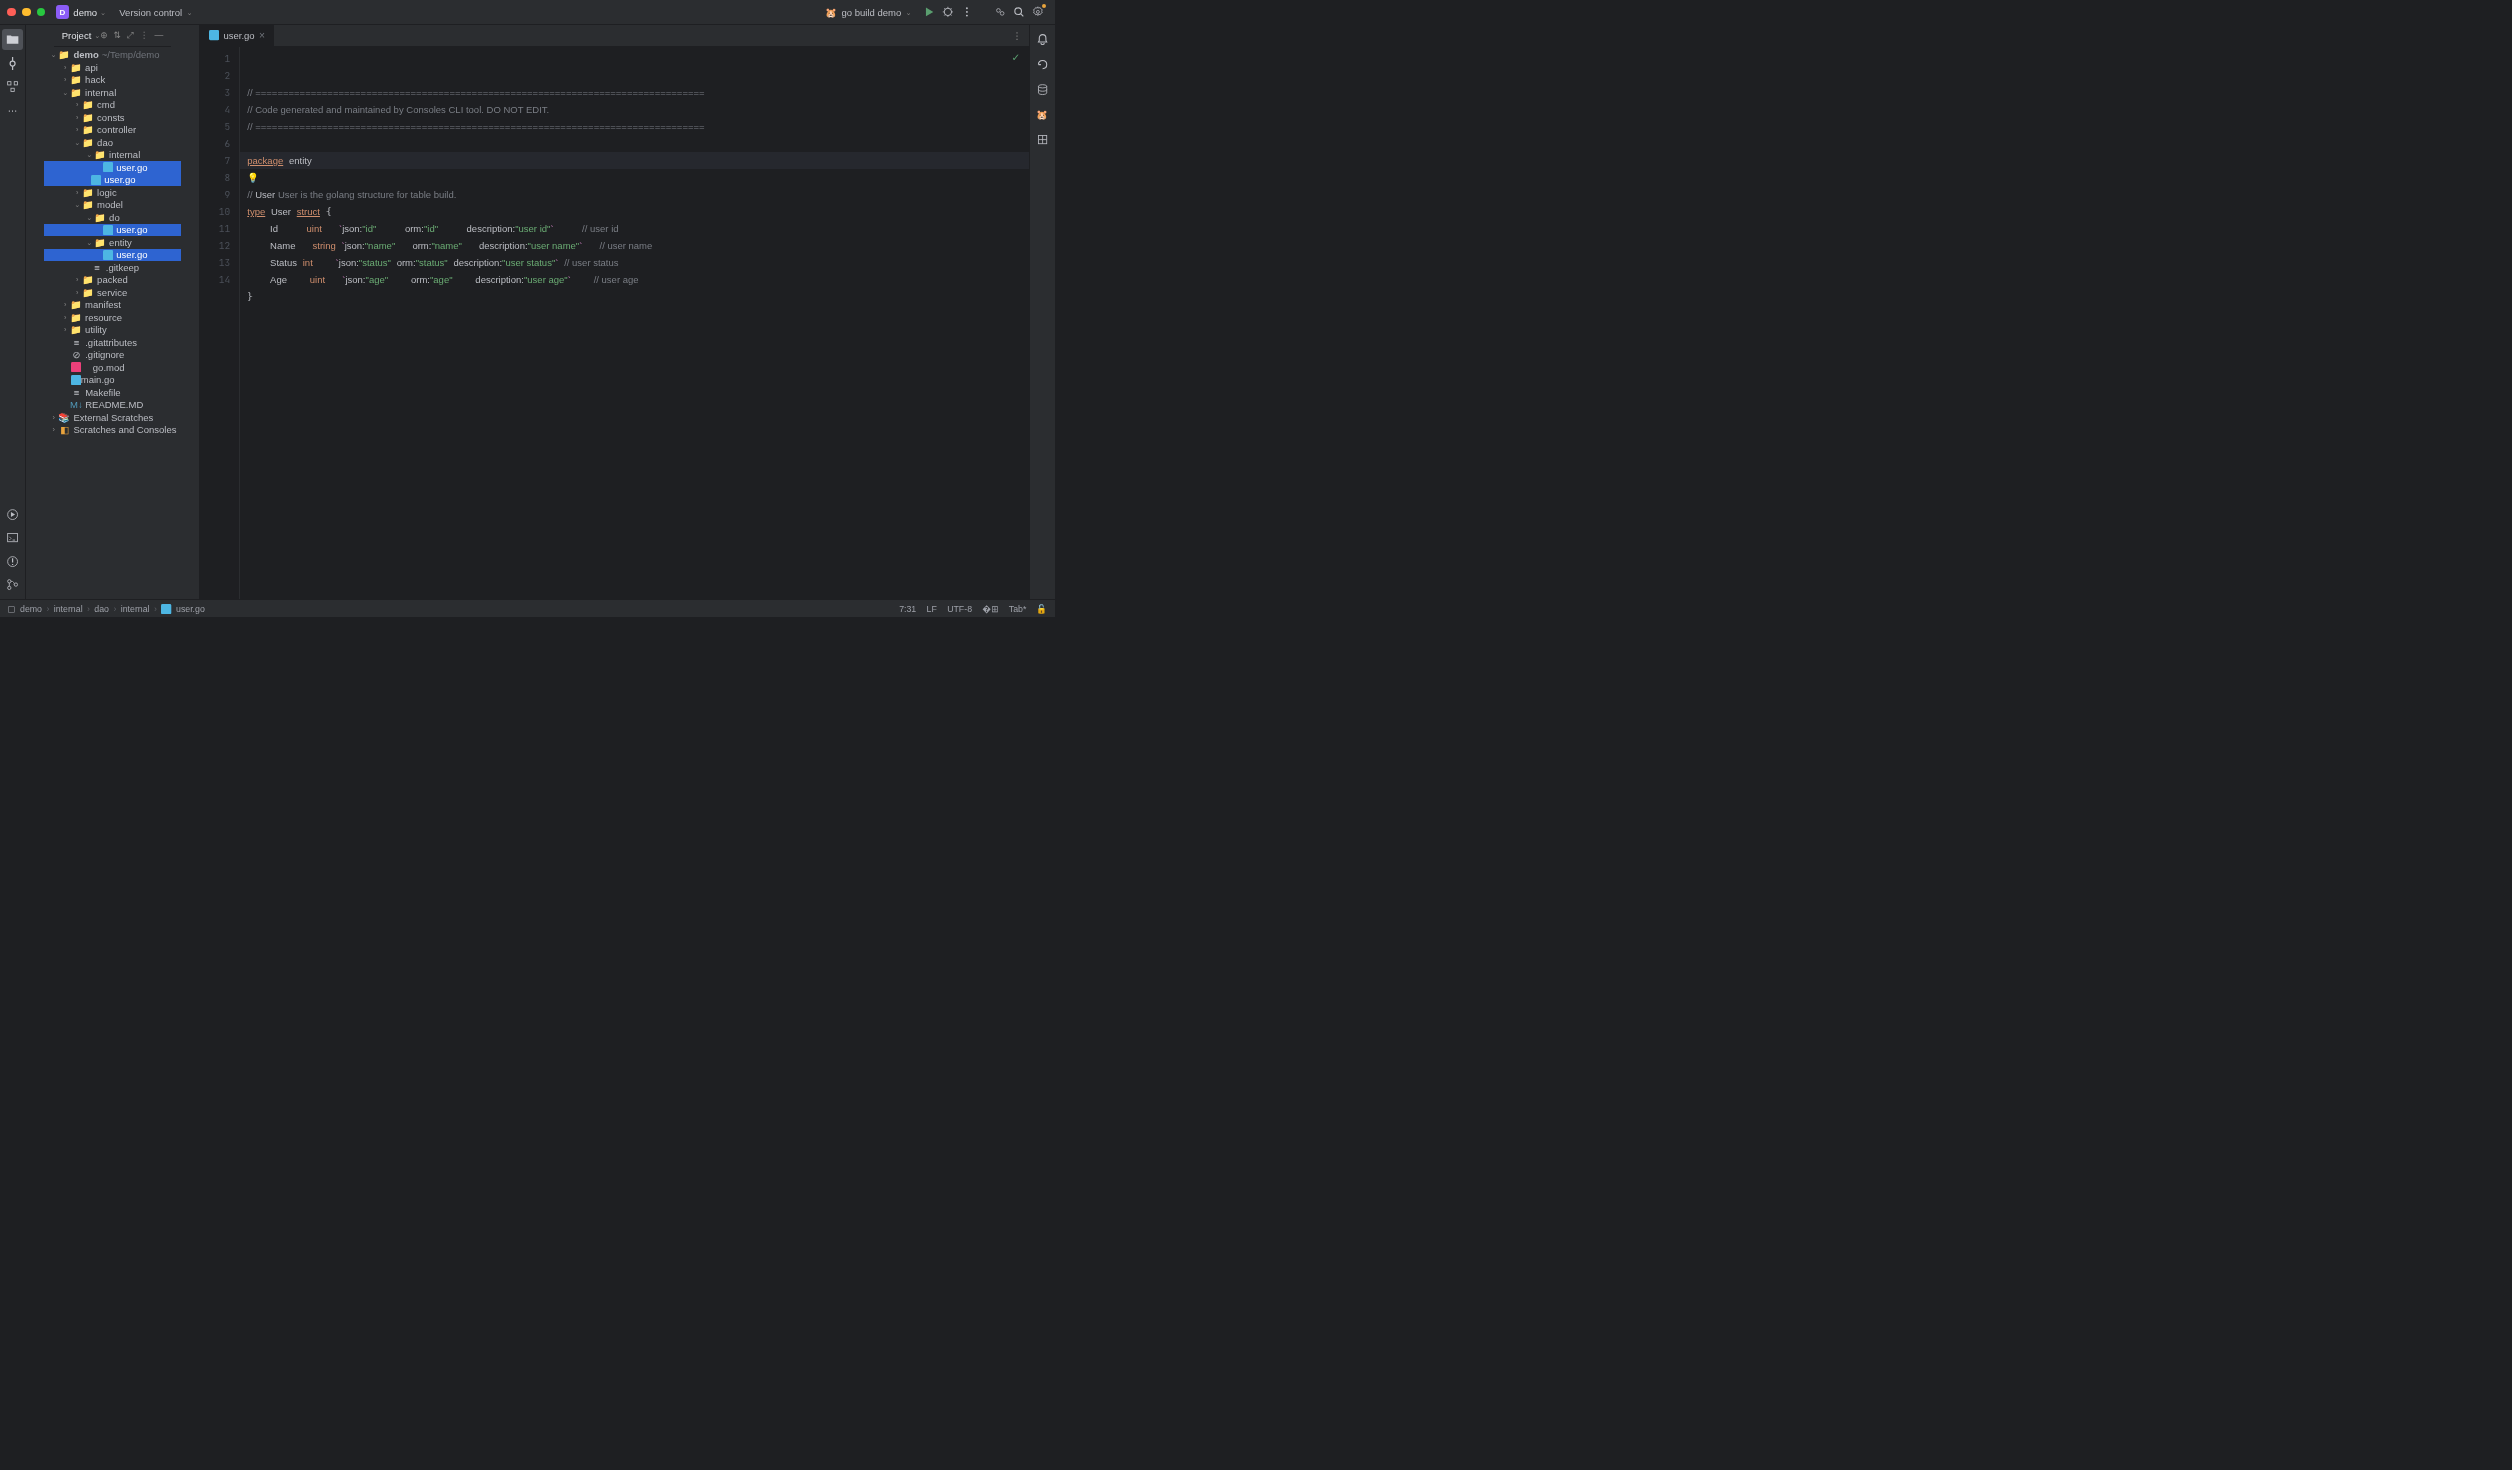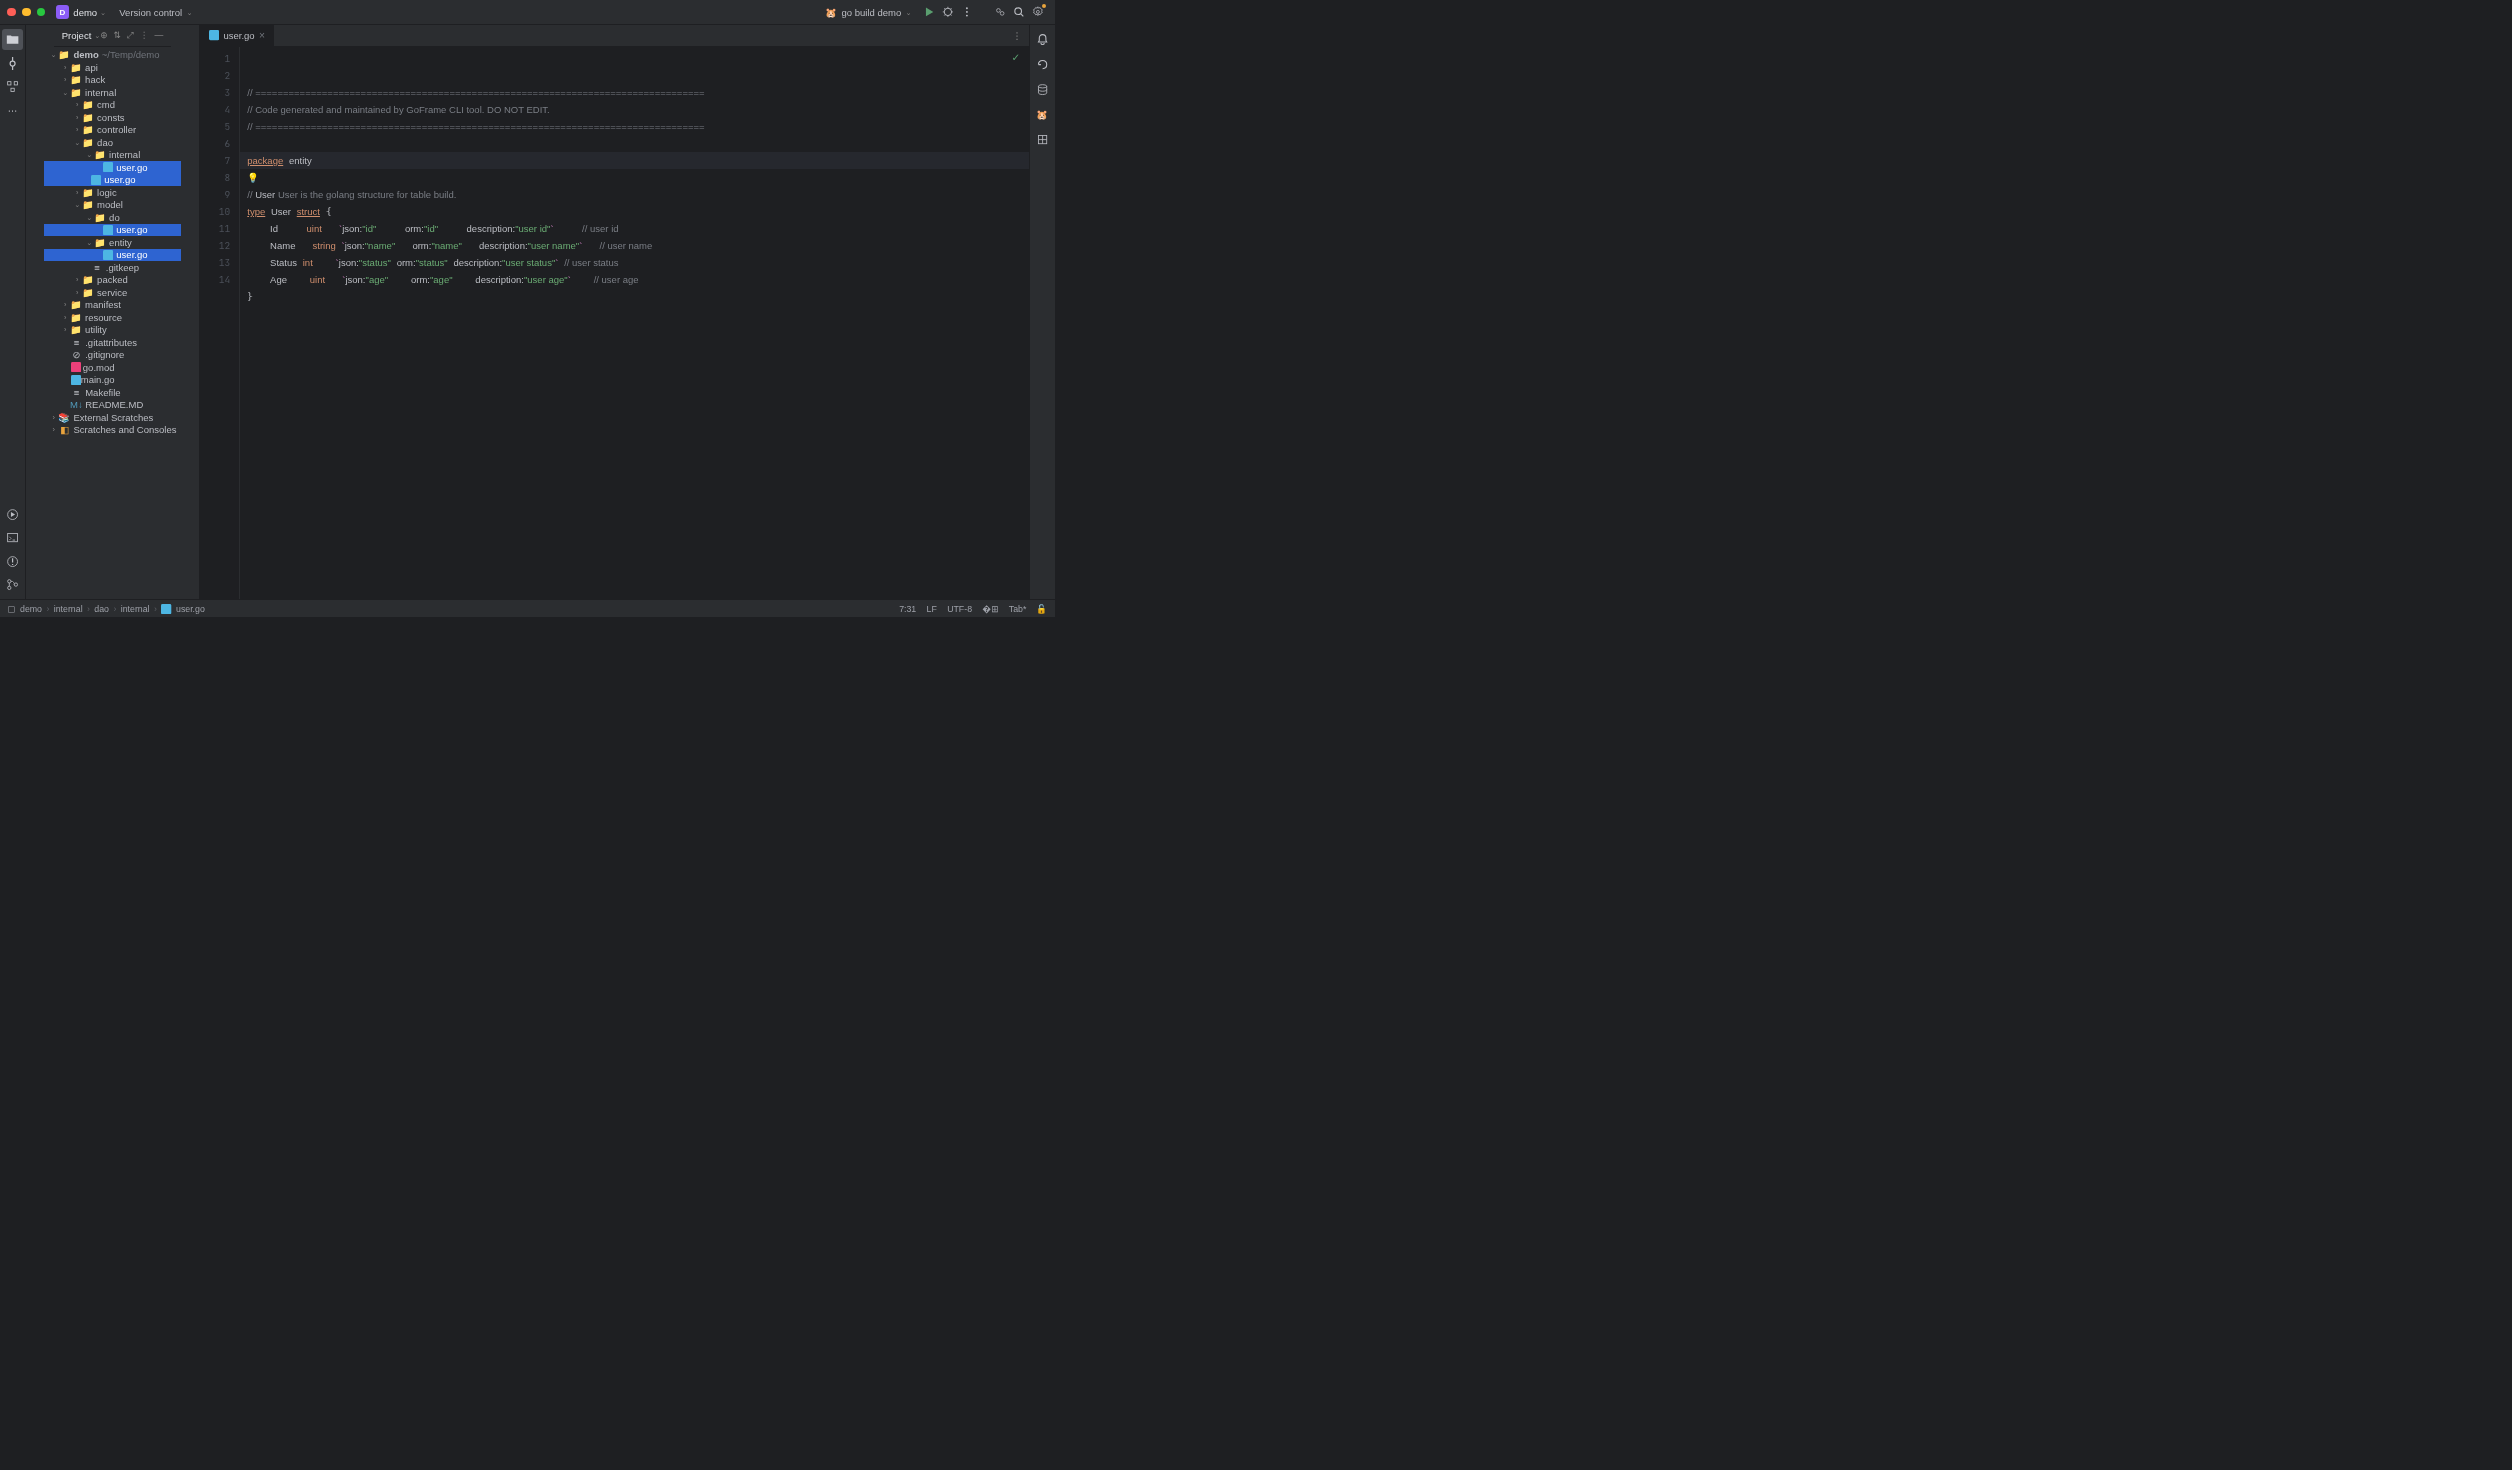--- a/index.html
+++ b/index.html
@@ -322,21 +322,21 @@
       <div class="node" style="padding-left:26.4px">
           <span class="fic">⊘</span>
           <span>.gitignore</span>
         </div>
       <div class="node" style="padding-left:26.4px">
           <span class="go-icon">
             <svg viewBox="0 0 14 14">
               <rect width="14" height="14" rx="2" fill="#ec407a"></rect>
             </svg>
           </span>
-          <span style="margin-left:2px">go.mod</span>
+          <span style="margin-left:12px">go.mod</span>
         </div>
       <div class="node" style="padding-left:26.4px">
           <span class="go-icon">
             <svg viewBox="0 0 14 14">
               <rect width="14" height="14" rx="2" fill="#4db6e3"></rect>
             </svg>
           </span>
           <span style="margin-left:0">main.go</span>
         </div>
       <div class="node" style="padding-left:26.4px">
@@ -372,21 +372,21 @@
         <span class="close">×</span>
       </div>
       <div class="more">⋮</div>
     </div>
     <div class="code-wrap">
       <span class="check-ok">✓</span>
       <div class="gutter">1<br>2<br>3<br>4<br>5<br>6<br>7<br>8<br>9<br>10<br>11<br>12<br>13<br>14</div>
       <div class="code">
         <div class="ln7"></div>
 <pre><span class="c-comment">// =================================================================================</span>
-<span class="c-comment">// Code generated and maintained by GoFrame CLI tool. DO NOT EDIT.</span>
+<span class="c-comment">// Code generated and maintained by Consoles CLI tool. DO NOT EDIT.</span>
 <span class="c-comment">// =================================================================================</span>
 
 <span class="c-keyword">package</span> <span class="c-ident">entity</span>
 <span class="bulb">💡</span>
 <span class="c-comment">// </span><span class="c-ident">User </span><span class="c-comment" style="margin-left:-26.4px;padding-left:26.4px">User is the golang structure for table build.</span>
 <span class="c-keyword">type</span> <span class="c-ident">User</span> <span class="c-keyword">struct</span> {
     <span class="c-ident">Id</span>     <span class="c-type">uint</span>   <span class="c-bt">`</span><span class="c-ident">json:</span><span class="c-string">"id"</span>     <span class="c-ident">orm:</span><span class="c-string">"id"</span>     <span class="c-ident">description:</span><span class="c-string">"user id"</span><span class="c-bt">`</span>     <span class="c-comment">// user id</span>
     <span class="c-ident">Name</span>   <span class="c-type">string</span> <span class="c-bt">`</span><span class="c-ident">json:</span><span class="c-string">"name"</span>   <span class="c-ident">orm:</span><span class="c-string">"name"</span>   <span class="c-ident">description:</span><span class="c-string">"user name"</span><span class="c-bt">`</span>   <span class="c-comment">// user name</span>
     <span class="c-ident">Status</span> <span class="c-type">int</span>    <span class="c-bt">`</span><span class="c-ident">json:</span><span class="c-string">"status"</span> <span class="c-ident">orm:</span><span class="c-string">"status"</span> <span class="c-ident">description:</span><span class="c-string">"user status"</span><span class="c-bt">`</span> <span class="c-comment">// user status</span>
     <span class="c-ident">Age</span>    <span class="c-type">uint</span>   <span class="c-bt">`</span><span class="c-ident">json:</span><span class="c-string">"age"</span>    <span class="c-ident">orm:</span><span class="c-string">"age"</span>    <span class="c-ident">description:</span><span class="c-string">"user age"</span><span class="c-bt">`</span>    <span class="c-comment">// user age</span>

